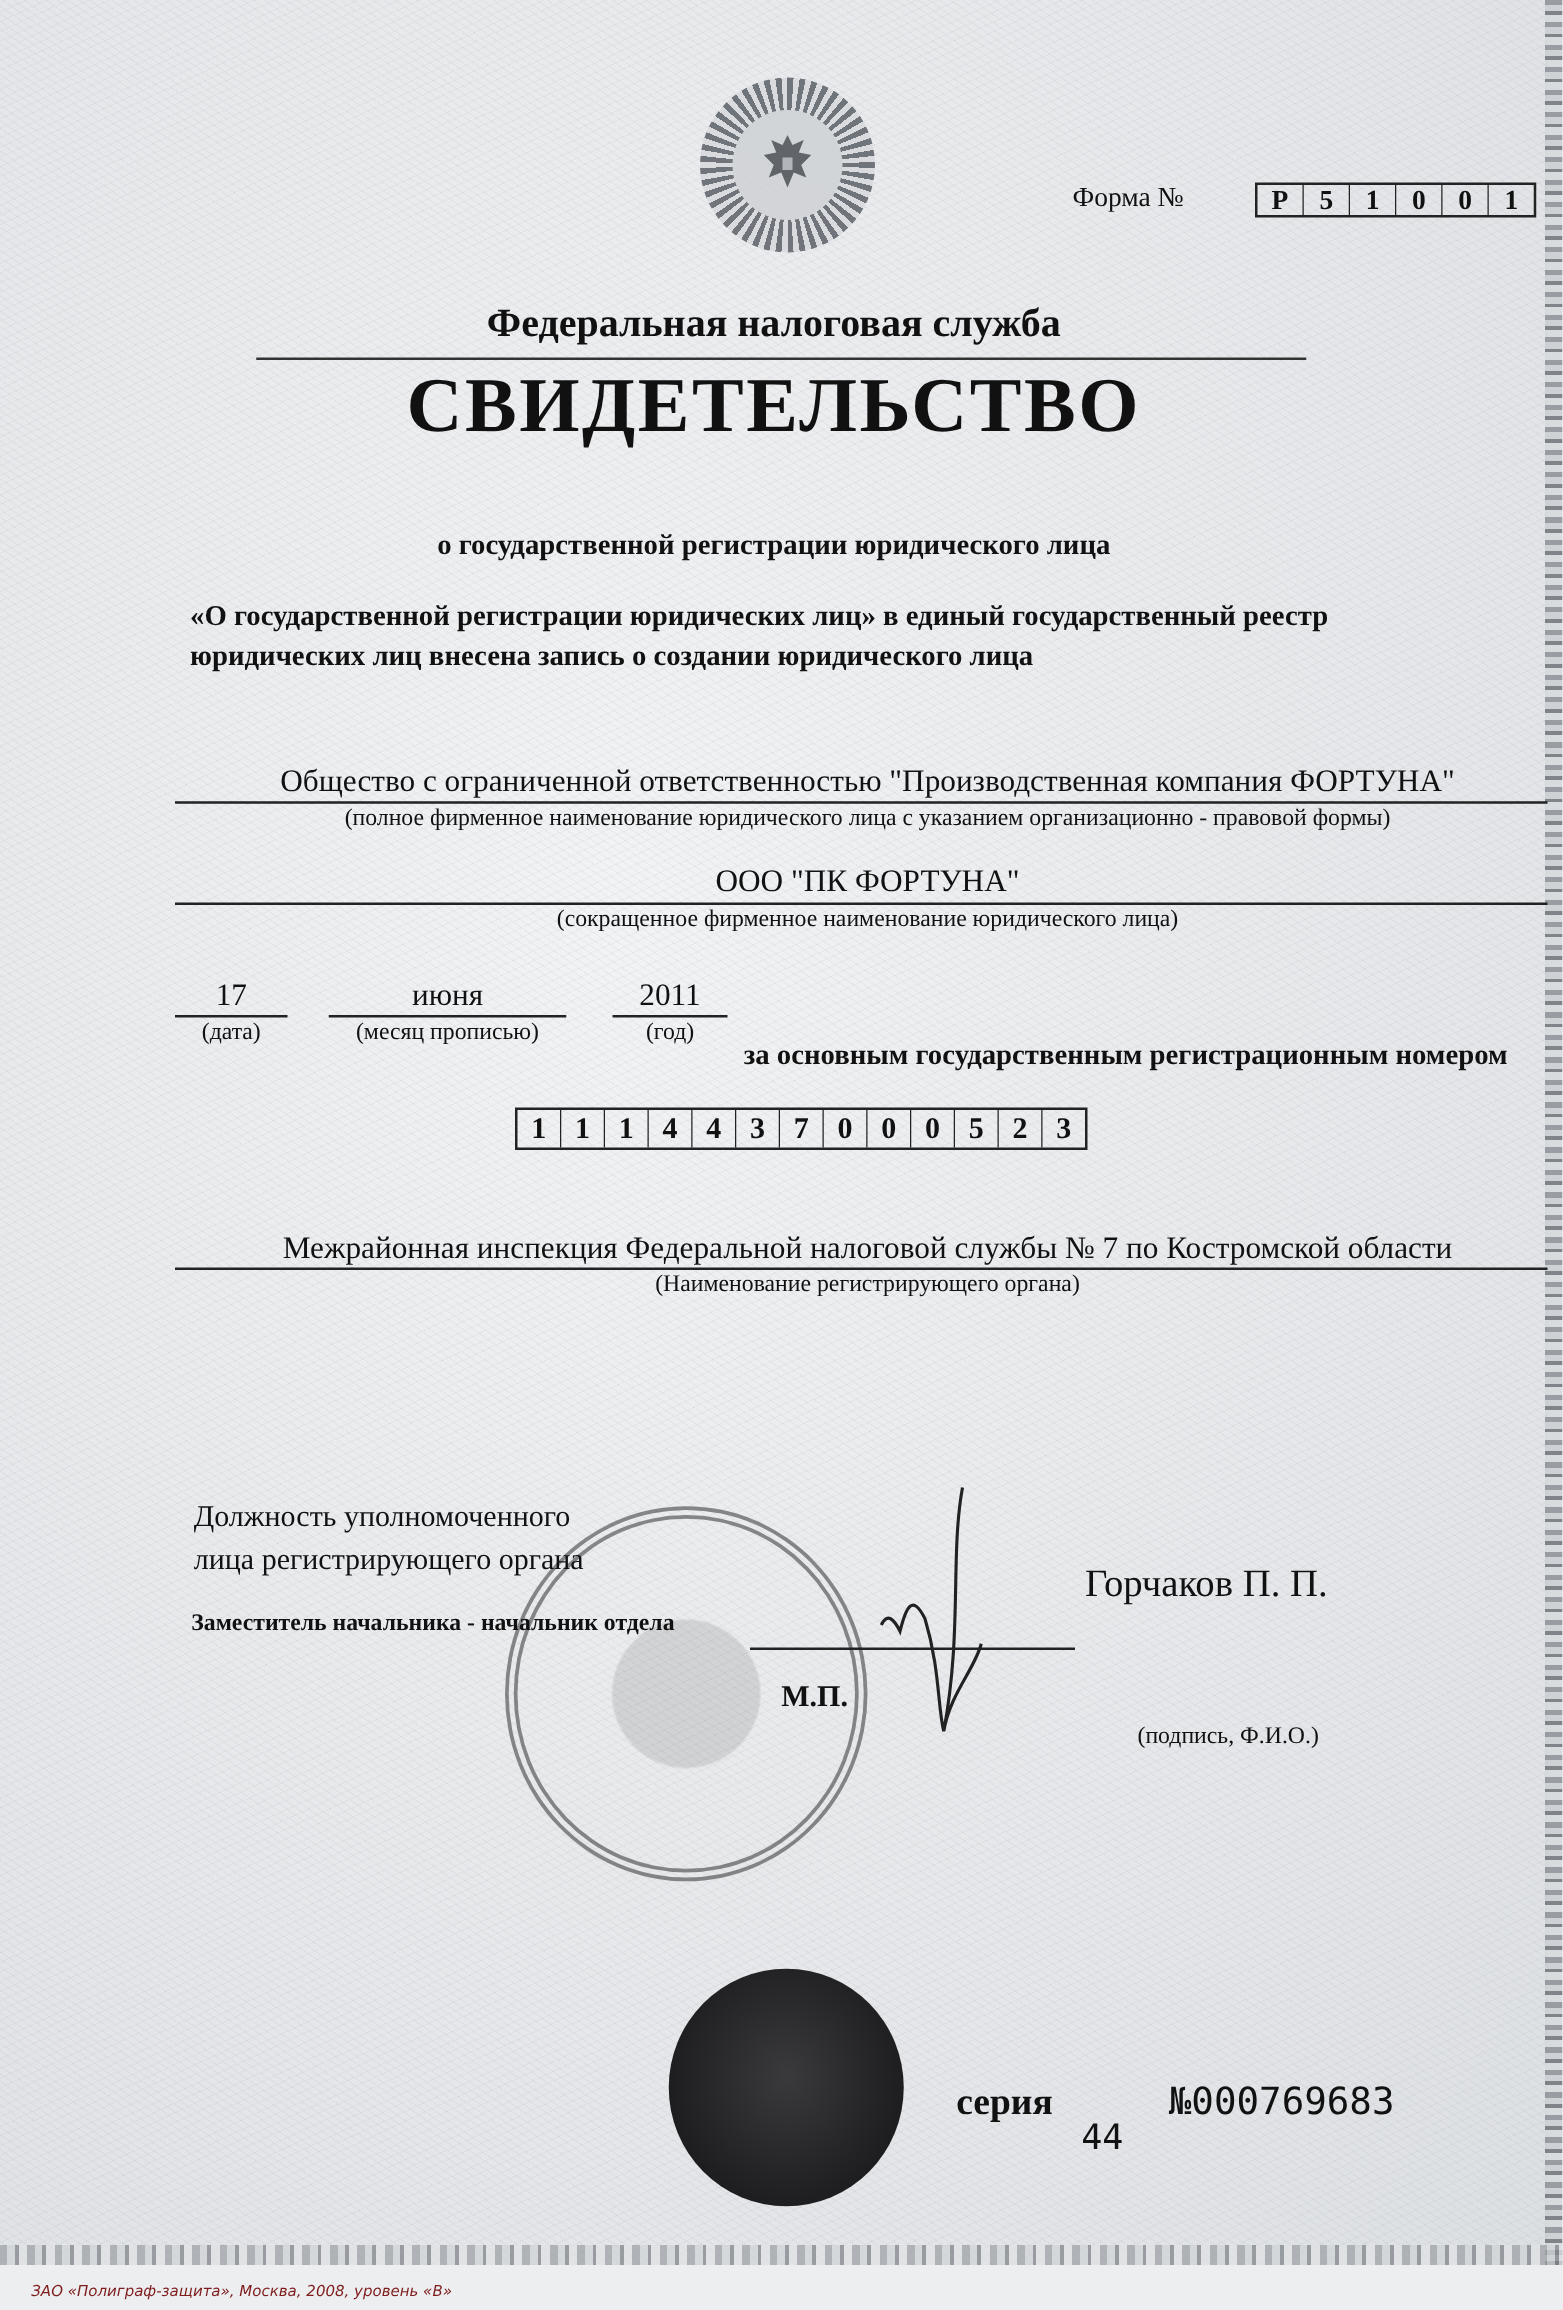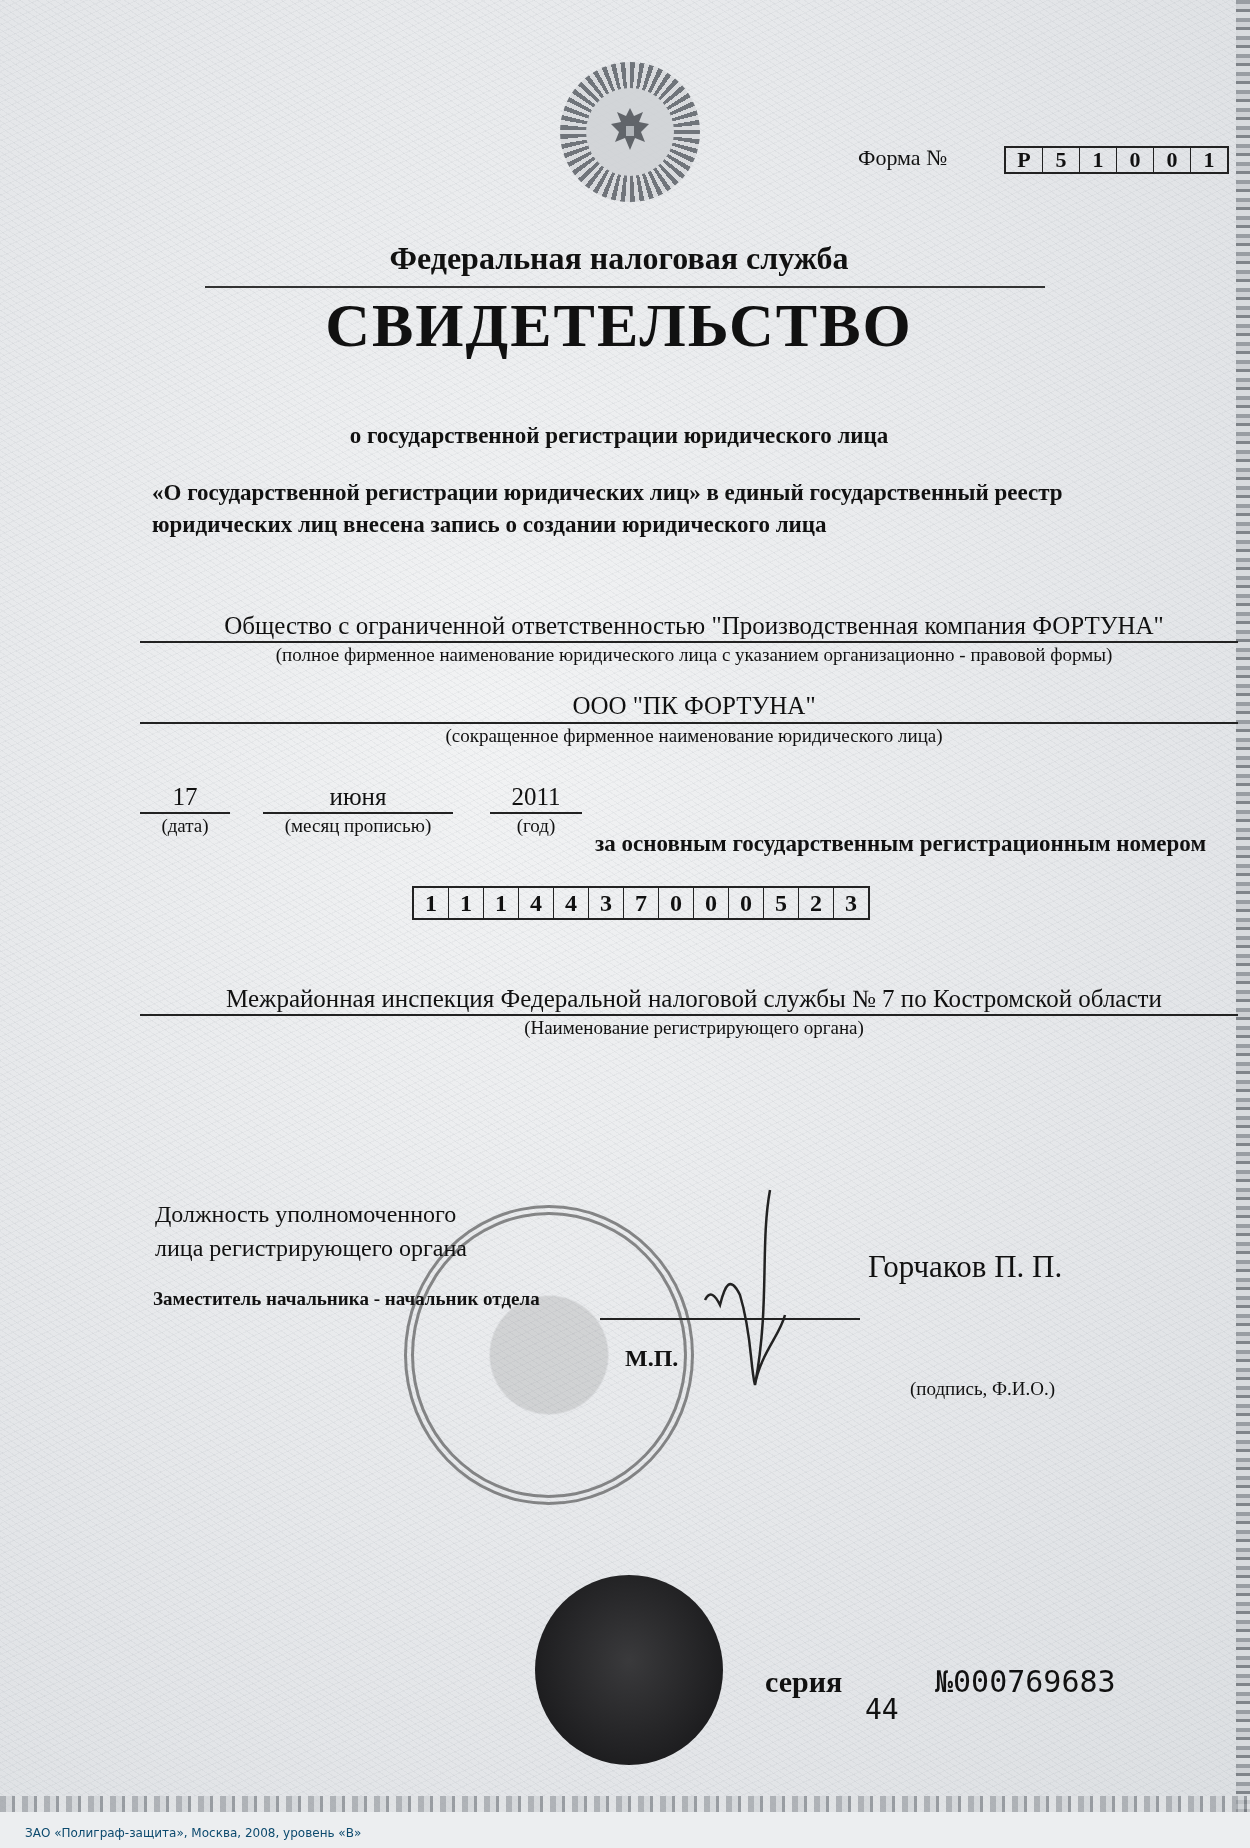--- a/index.html
+++ b/index.html
@@ -68,21 +68,21 @@
   }
   .stamp-text { position:absolute; left:625px; top:1345px; font-size:24px; font-weight:bold; }
   .signature { position:absolute; left:700px; top:1185px; width:90px; height:210px; }
   .seal {
     position:absolute; left:535px; top:1575px; width:188px; height:190px; border-radius:50%;
     background:radial-gradient(ellipse at 50% 45%, #3a3a3c 0%, #1e1e20 70%, #111 100%);
   }
   .series { position:absolute; left:745px; top:1665px; font-size:30px; font-weight:bold;margin-left:20px; }
   .series-num { position:absolute; left:865px; top:1665px; font-family:"DejaVu Sans Mono", monospace; font-size:28px;margin-top:28px; }
   .number { position:absolute; left:935px; top:1664px; font-family:"DejaVu Sans Mono", monospace; font-size:30px; }
-  .footer { position:absolute; left:25px; top:1826px; font-family:"DejaVu Sans", sans-serif; font-size:12px; color:#0c4a6e; }
+  .footer { position:absolute; left:25px; top:1826px; font-family:"DejaVu Sans", sans-serif; font-size:12px; color:#7f1d1d;font-style:italic; }
 </style>
 </head>
 <body>
 
 <div class="sheet"></div>
 <div class="border-right"></div>
 <div class="border-bottom"></div>
 
 <div class="emblem">
   <div class="inner">

